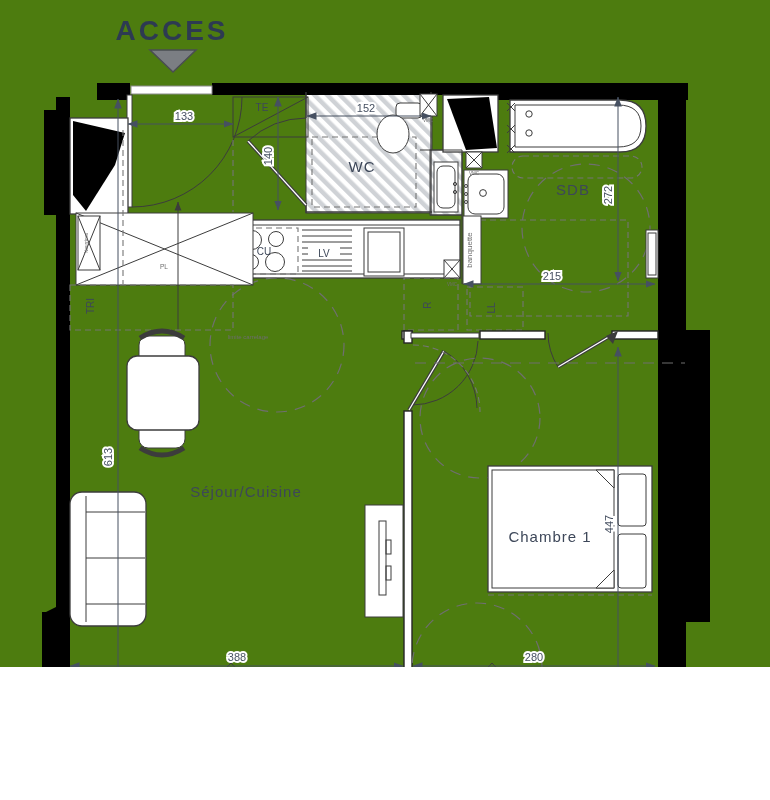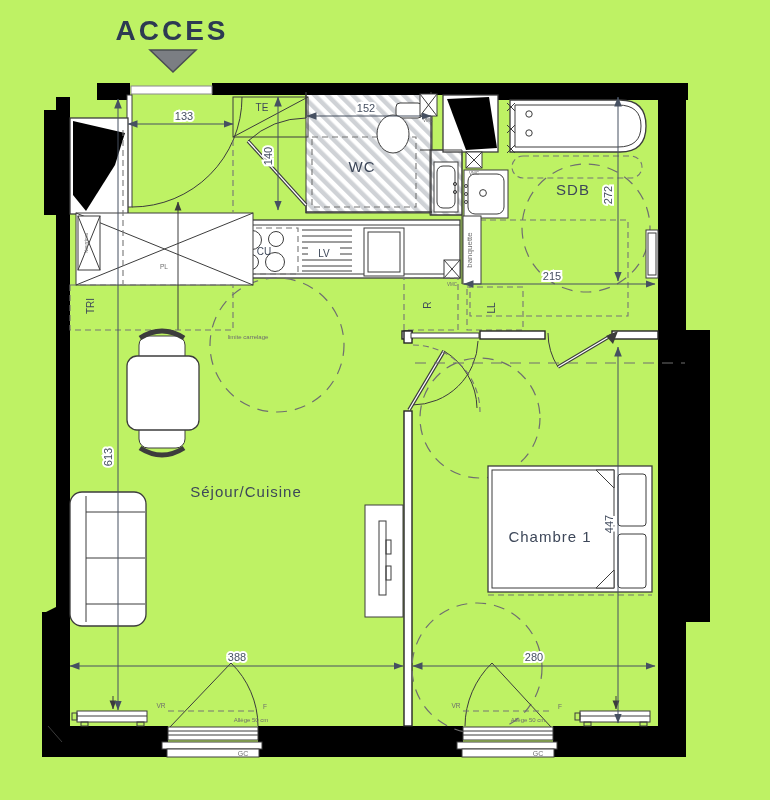--- a/index.html
+++ b/index.html
@@ -1,16 +1,16 @@
 <!DOCTYPE html>
 <html><head>
 <meta charset="utf-8">
 <style>
   html,body{margin:0;padding:0;background:#ffffff;}
-  #stage{position:relative;width:770px;height:800px;background:#bef264;overflow:hidden;}
+  #stage{position:relative;width:770px;height:667px;background:#4d7c0f;overflow:hidden;}
   svg text{font-family:"Liberation Sans",sans-serif;text-anchor:middle;}
   .lbl{fill:#3d4759;}
   .big{font-size:15px;letter-spacing:1px;}
   .acces{font-size:28px;font-weight:600;letter-spacing:3px;fill:#2d3a52;}
   .dim{fill:#465061;font-size:11px;paint-order:stroke;stroke:#ffffff;stroke-width:4px;}
   .mut{fill:#6d6d6d;}
   .wl{fill:#000000;}
   .ln{fill:none;stroke:#3c3c3c;stroke-width:1.3;}
   .lnf{fill:#ffffff;stroke:#3c3c3c;stroke-width:1.3;}
   .th{stroke-width:1;}

